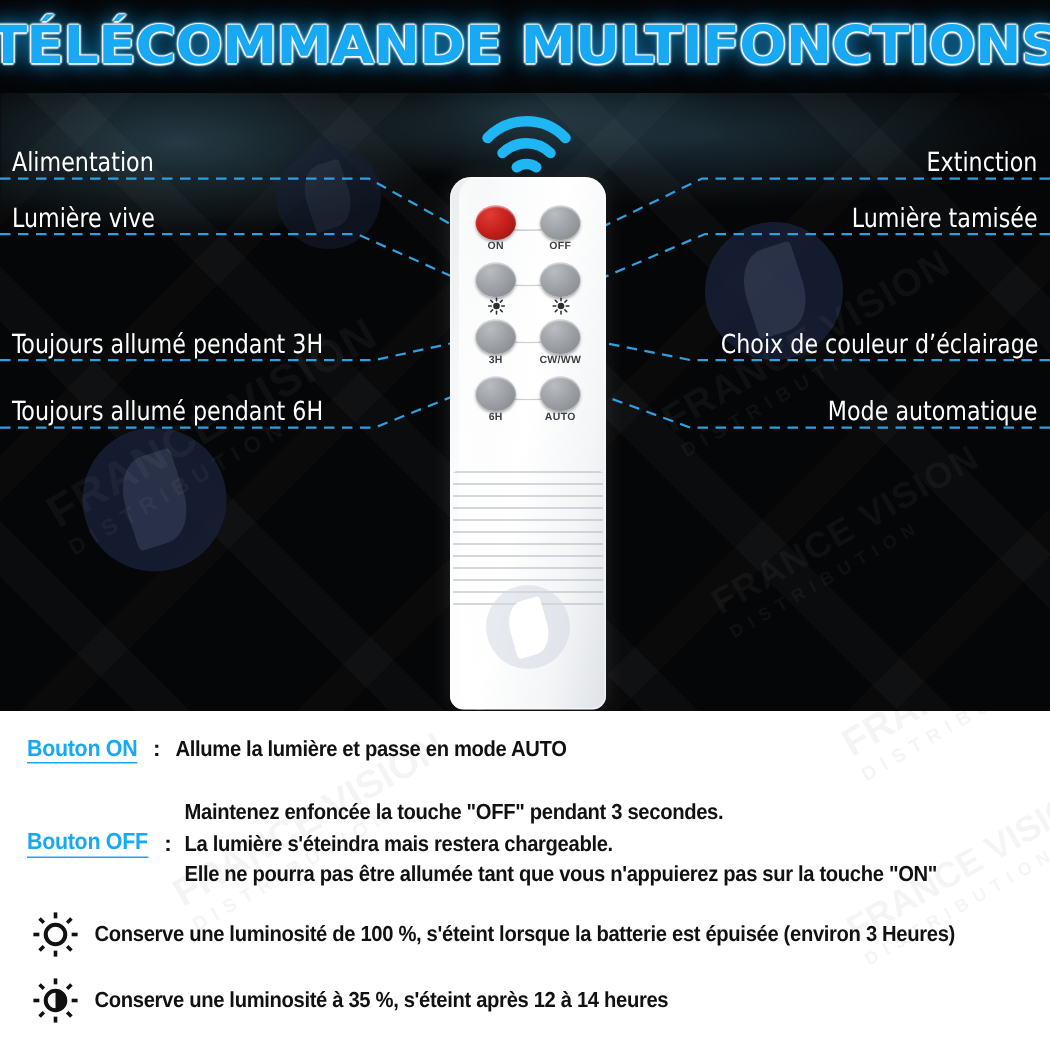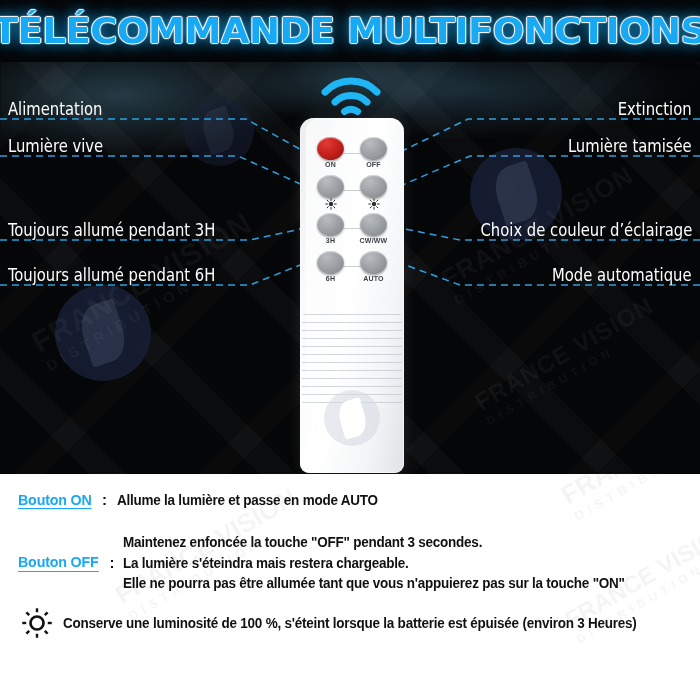--- a/index.html
+++ b/index.html
@@ -372,13 +372,30 @@
           <line x1="19.6" y1="12" x2="22.4" y2="12"></line>
         <line x1="4.5" y1="4.5" x2="6.5" y2="6.5"></line>
           <line x1="17.5" y1="17.5" x2="19.5" y2="19.5"></line>
         <line x1="19.5" y1="4.5" x2="17.5" y2="6.5"></line>
           <line x1="6.5" y1="17.5" x2="4.5" y2="19.5"></line>
       </g>
     </svg>
     <span class="bright-text">Conserve une luminosité de 100 %, s'éteint lorsque la batterie est épuisée (environ 3 Heures)</span>
   </div>
 
+  <div class="bright-row" style="left:20px;top:176px;">
+    <svg width="34" height="34" viewBox="0 0 24 24">
+      <circle cx="12" cy="12" r="4.6" fill="none" stroke="#111" stroke-width="1.9"></circle>
+      <path d="M12 7.4 A4.6 4.6 0 0 1 12 16.6 Z" fill="#111"></path>
+      <g stroke="#111" stroke-width="1.7" stroke-linecap="butt">
+        <line x1="12" y1="1.6" x2="12" y2="4.4"></line>
+          <line x1="12" y1="19.6" x2="12" y2="22.4"></line>
+        <line x1="1.6" y1="12" x2="4.4" y2="12"></line>
+          <line x1="19.6" y1="12" x2="22.4" y2="12"></line>
+        <line x1="4.5" y1="4.5" x2="6.5" y2="6.5"></line>
+          <line x1="17.5" y1="17.5" x2="19.5" y2="19.5"></line>
+        <line x1="19.5" y1="4.5" x2="17.5" y2="6.5"></line>
+          <line x1="6.5" y1="17.5" x2="4.5" y2="19.5"></line>
+      </g>
+    </svg>
+    <span class="bright-text">Conserve une luminosité à 35 %, s'éteint après 12 à 14 heures</span>
+  </div>
 </div>
 
 </body></html>

